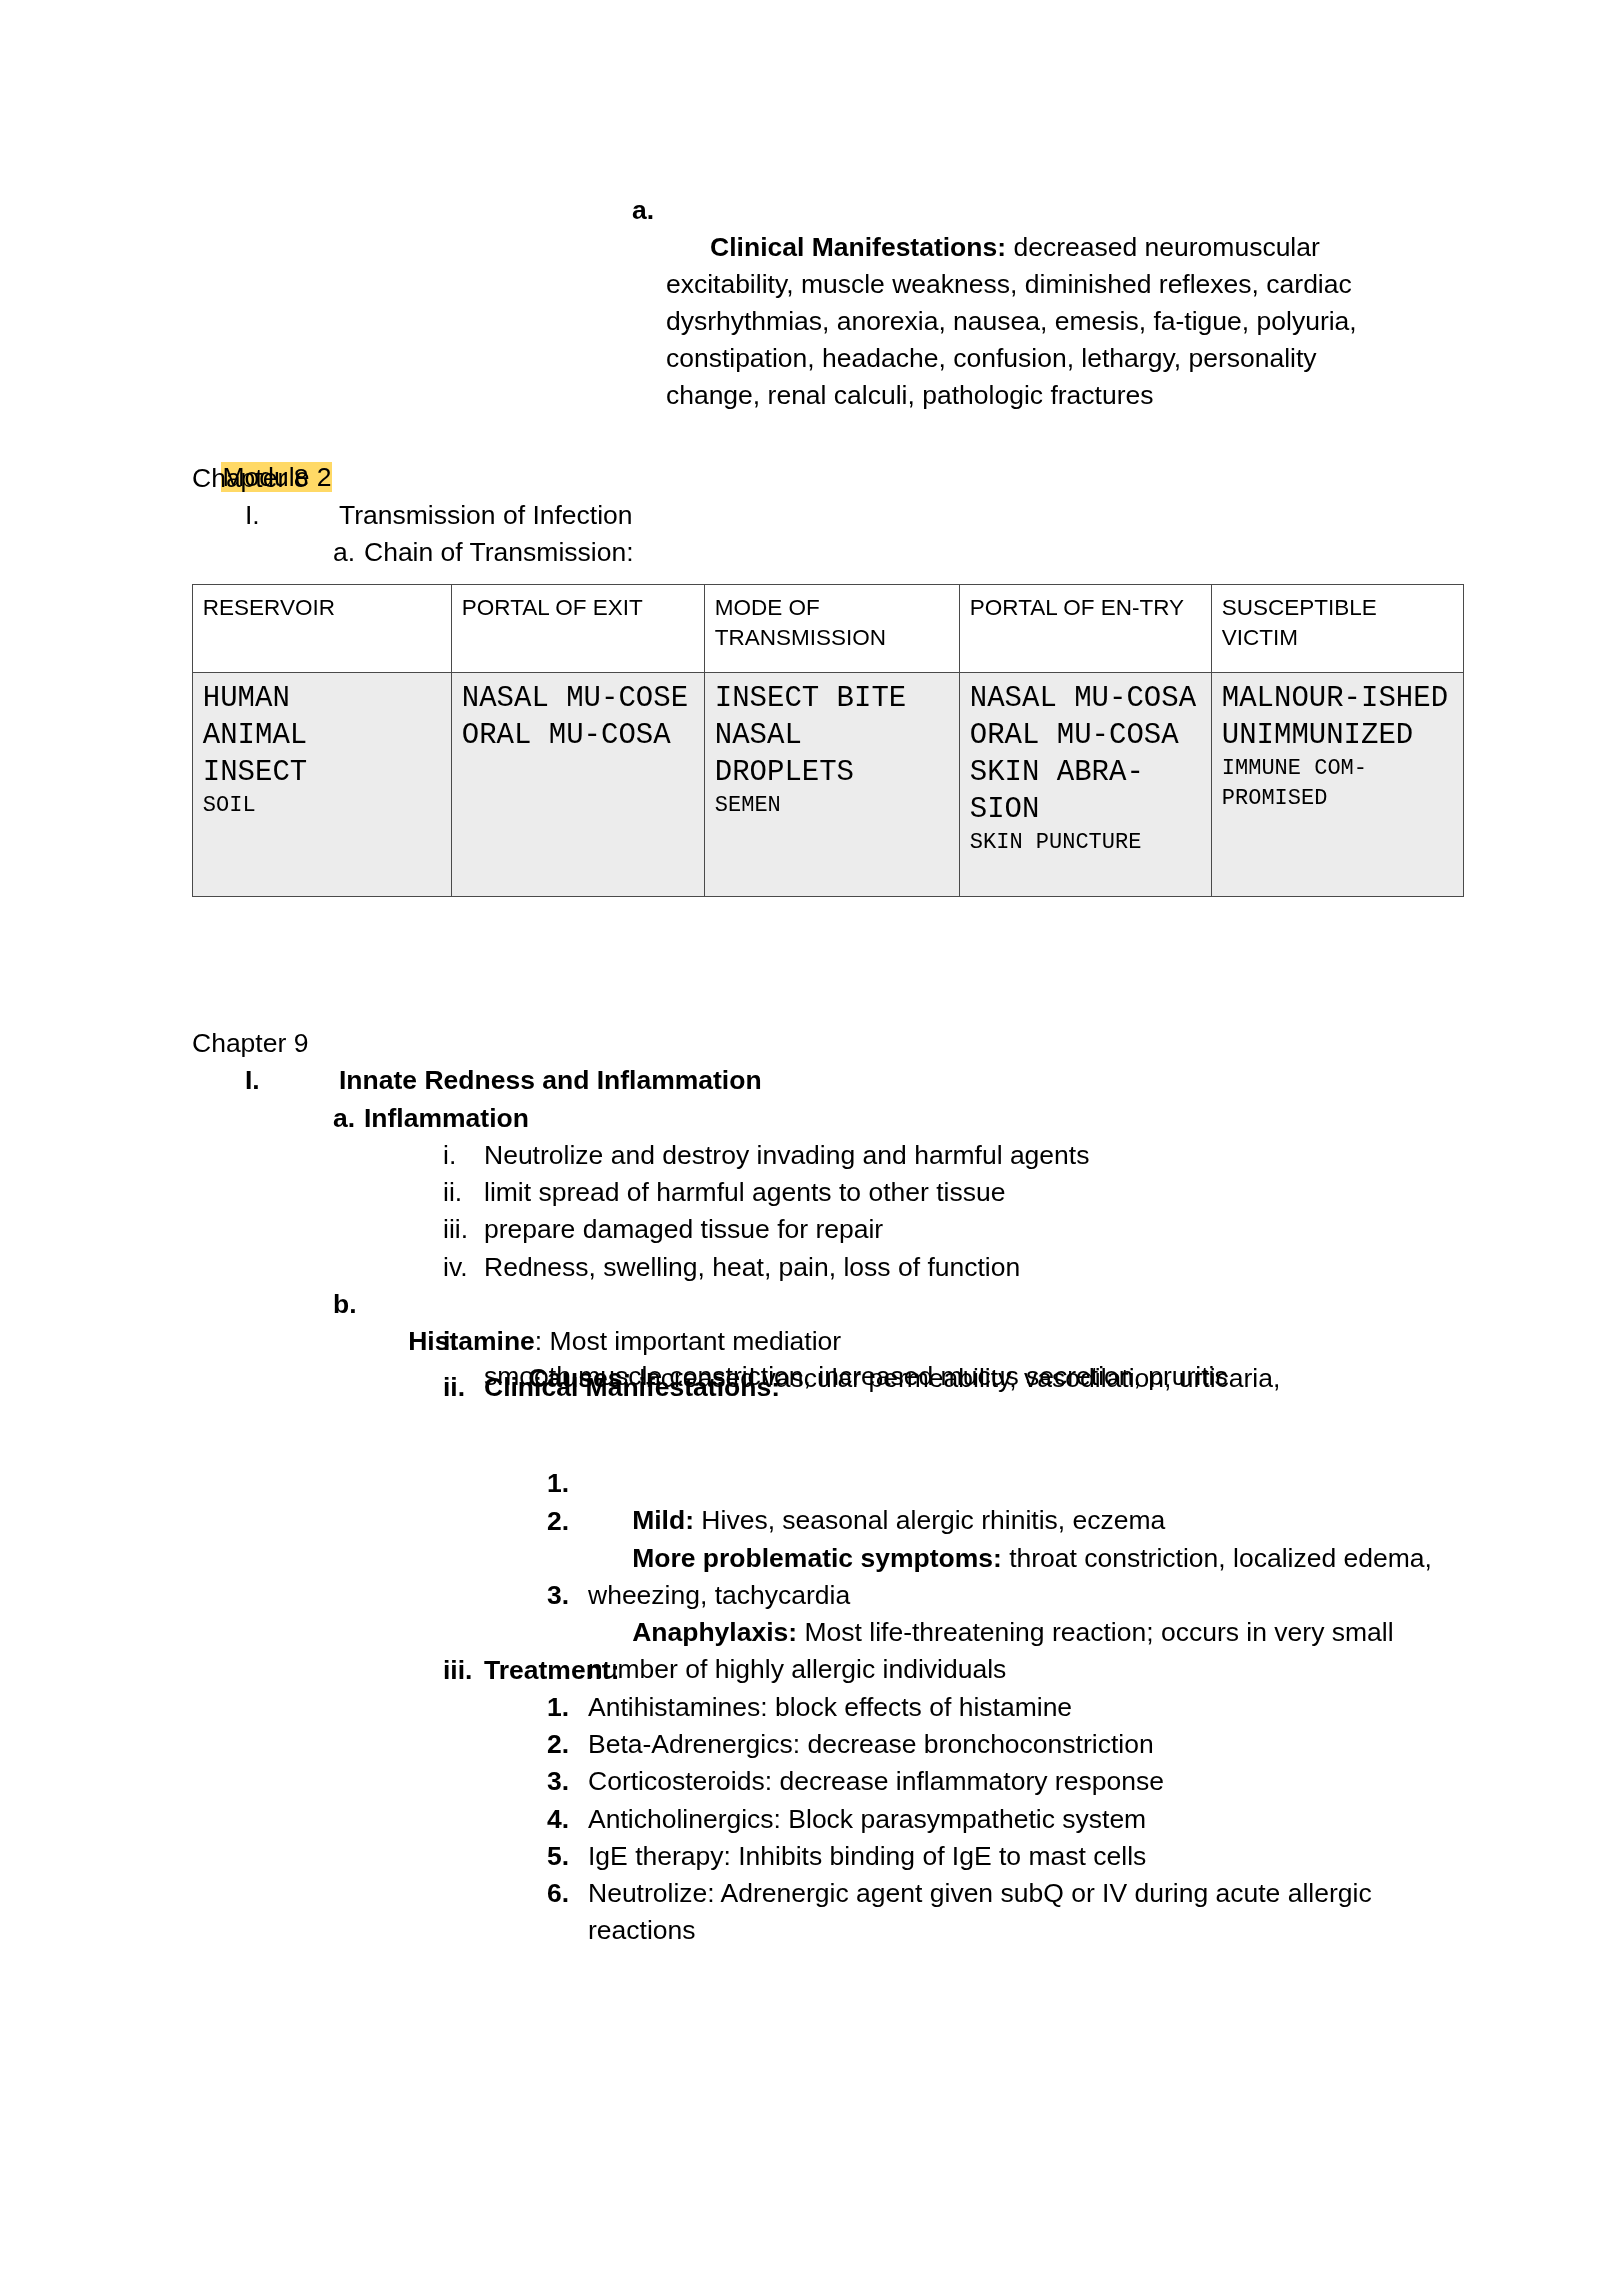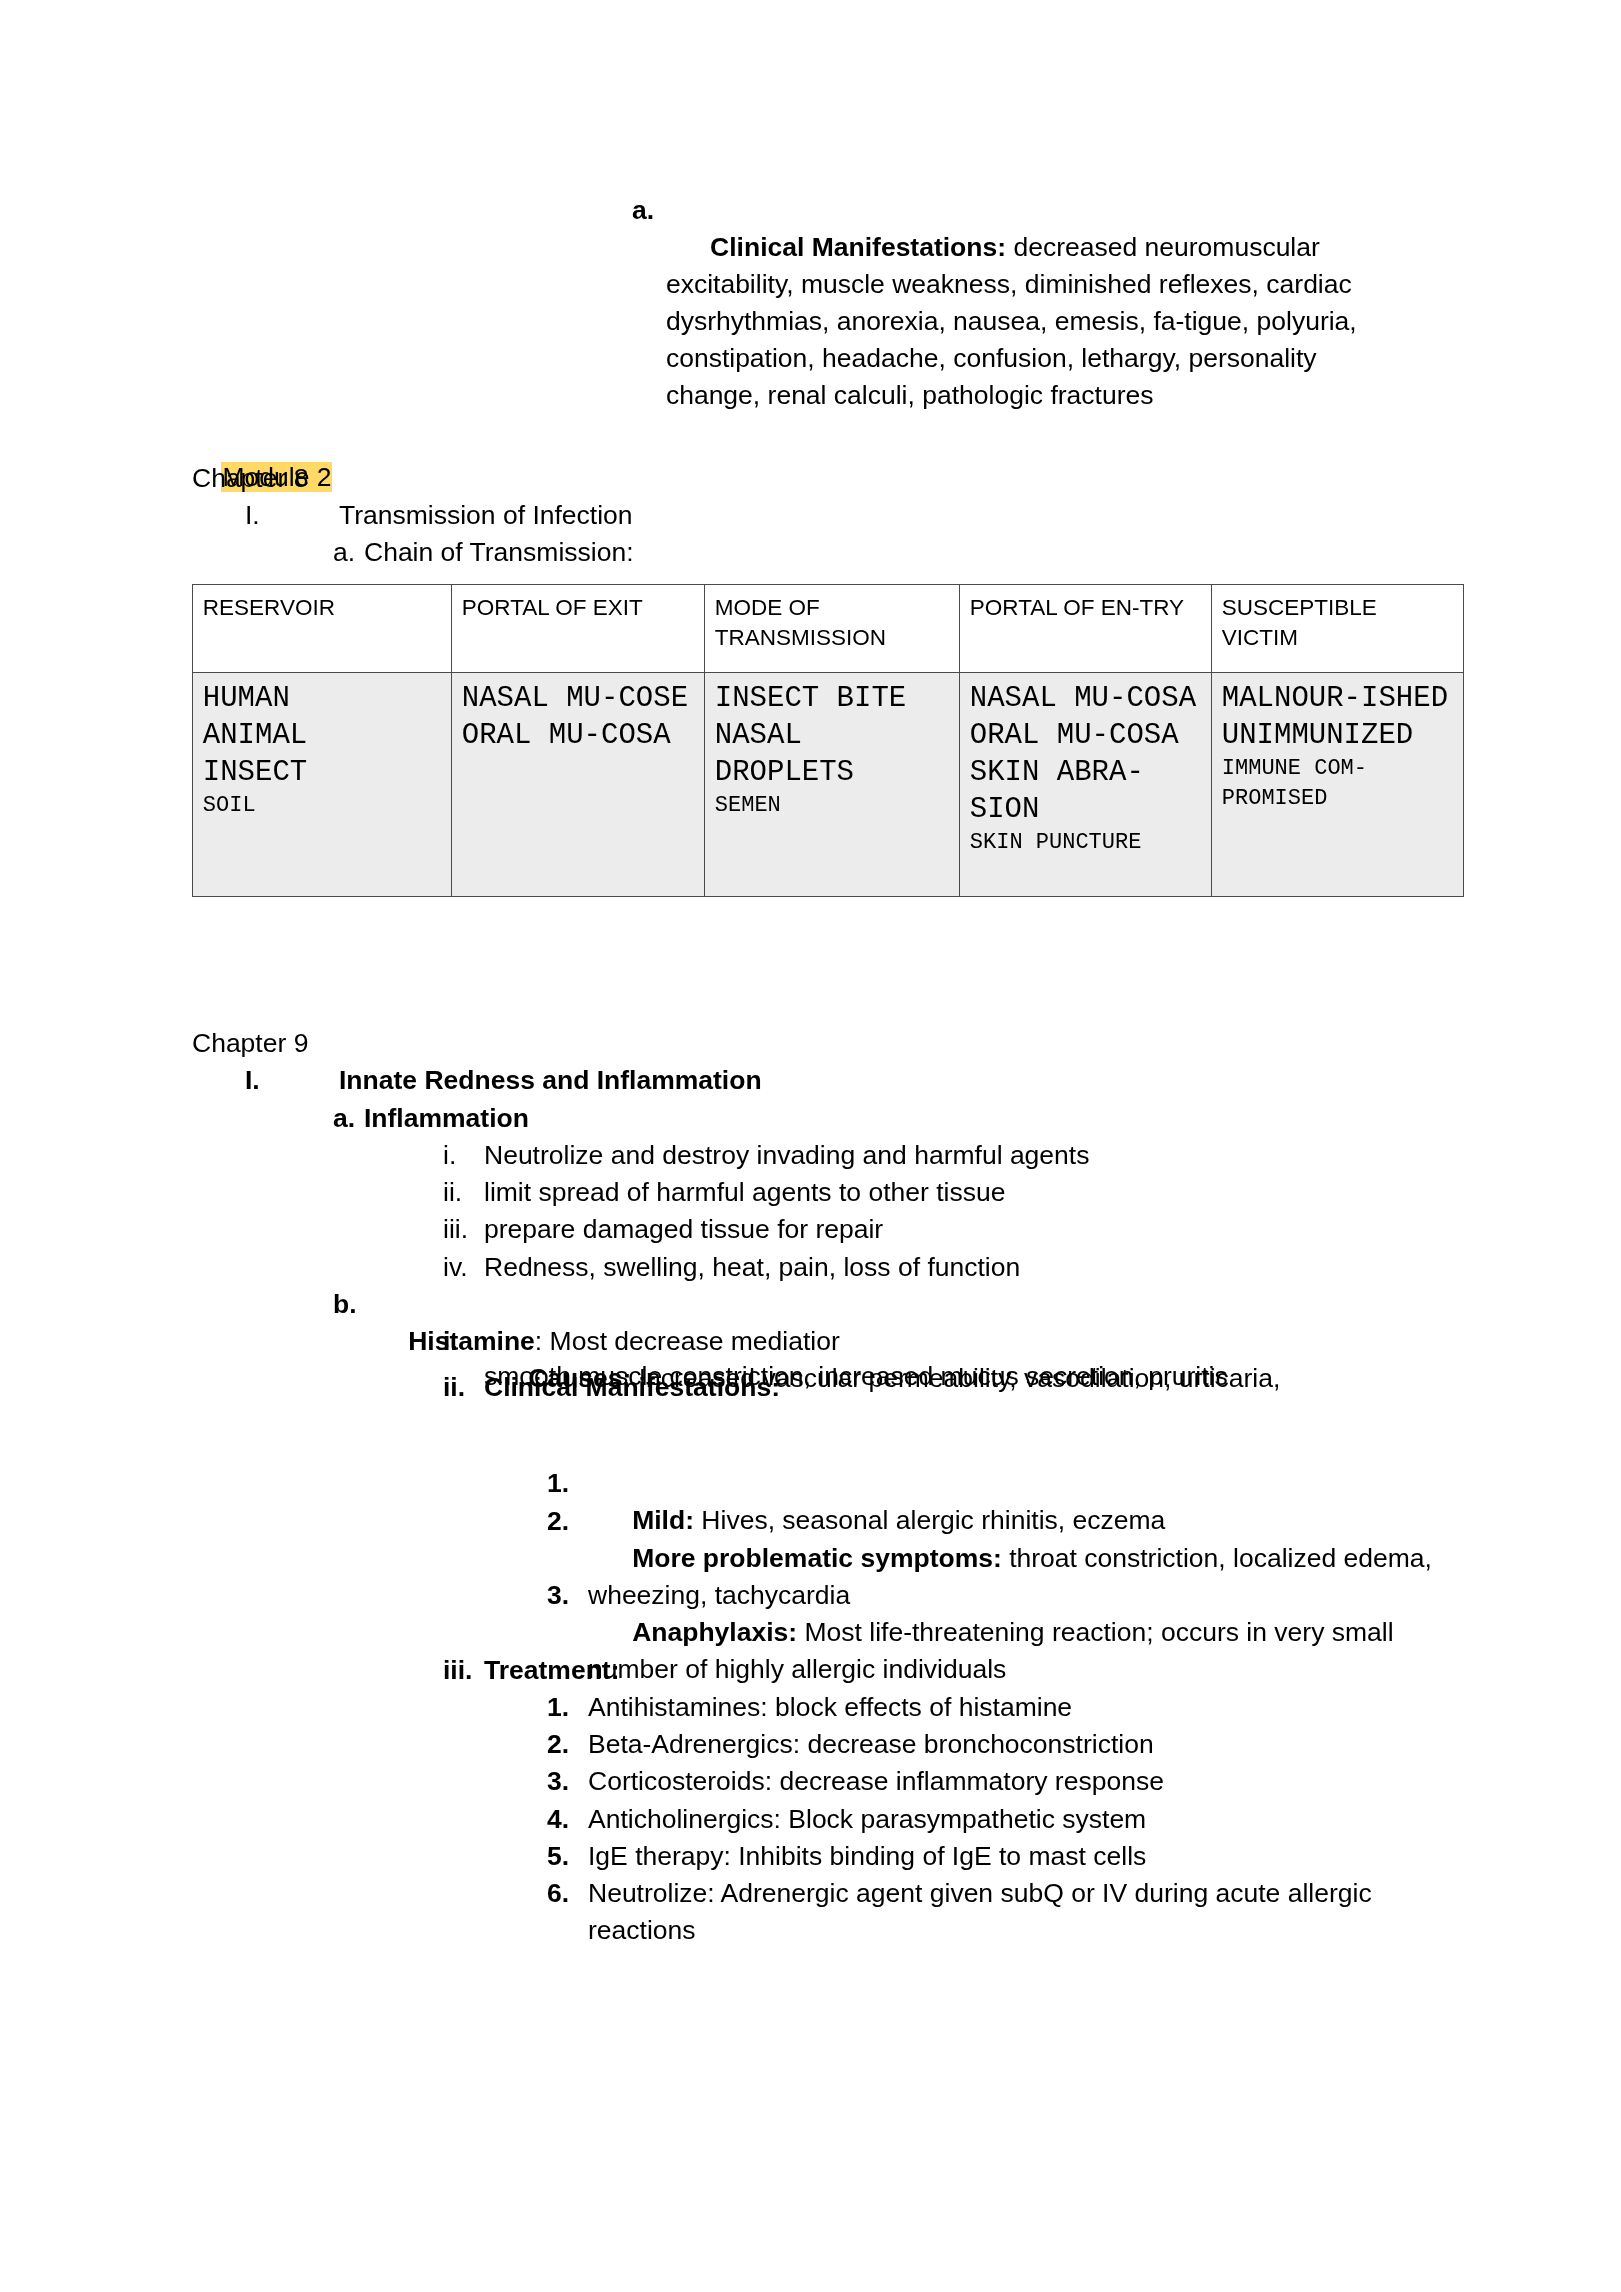--- a/index.html
+++ b/index.html
@@ -192,21 +192,21 @@
     <span class="body-txt">prepare damaged tissue for repair</span>
   </div>
   <div class="row" style="left:443px; top:1249px; width:980px;">
     <span class="marker" style="width:41px;">iv.</span>
     <span class="body-txt">Redness, swelling, heat, pain, loss of function</span>
   </div>
 
   <div class="row" style="left:333px; top:1286px; width:980px;">
     <span class="marker bold" style="width:31px;">b.</span>
     <span class="body-txt">
-      <span class="bold">Histamine</span><span>: Most decrease mediatior</span>
+      <span class="bold">Histamine</span><span>: Most important mediatior</span>
     </span>
   </div>
 
   <div class="row" style="left:443px; top:1323px; width:990px;">
     <span class="marker bold" style="width:41px;">i.</span>
     <span class="body-txt">
       <span class="bold">Causes:</span><span> Increased vascular permeability, vasodilation, urticaria,</span>
     </span>
   </div>
   <div class="tline" style="left:484px; top:1358px;">smooth muscle constriction, increased mucus secretion, pruritis</div>

